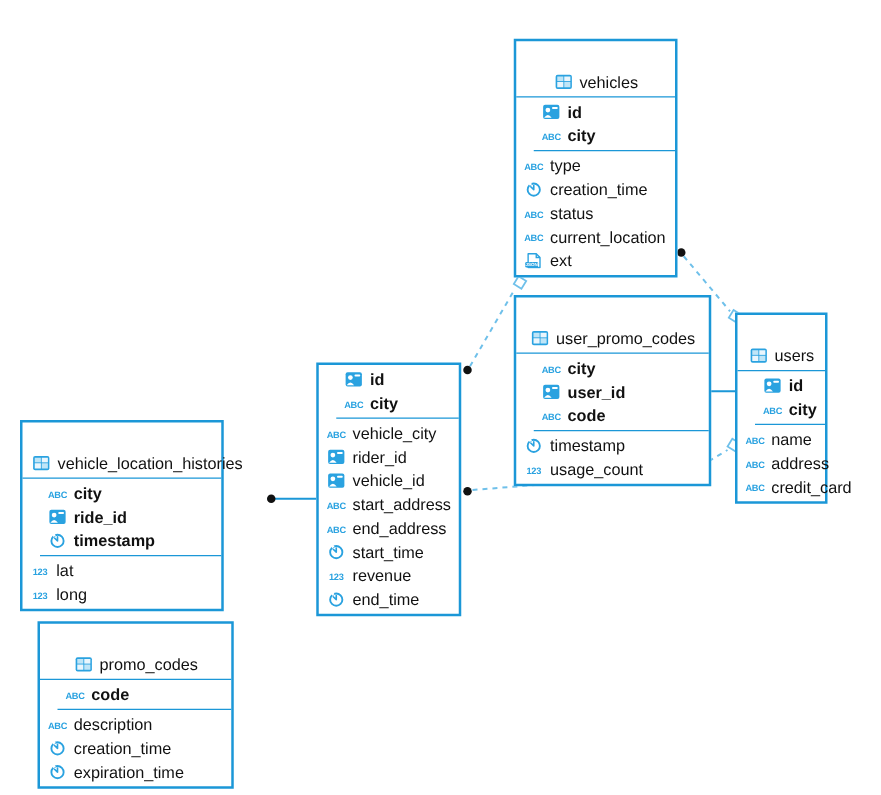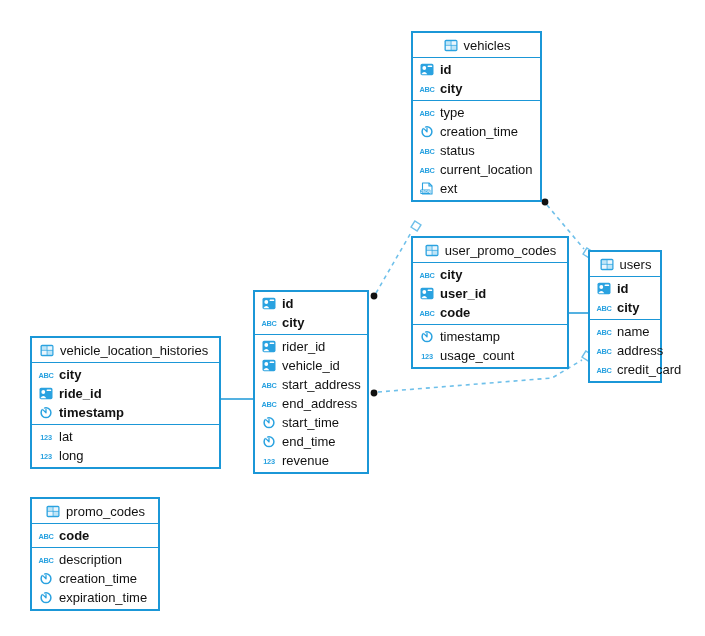--- a/index.html
+++ b/index.html
@@ -14,25 +14,25 @@
     font-family:"Liberation Sans","DejaVu Sans",sans-serif;color:var(--ink);
     overflow:hidden;
   }
   #canvas{position:absolute;inset:0;}
   .table{
     position:absolute;background:#fff;border:2px solid var(--blue);
     font-size:13px;line-height:19px;box-sizing:border-box;
   }
   .thead{
     height:24px;display:flex;align-items:center;justify-content:center;gap:5px;
-    border-bottom:1.5px solid var(--blue);white-space:nowrap;
+    border-bottom:1.5px solid var(--blue);white-space:nowrap;margin-top:20px;
   }
   .thead .ttl{font-weight:400;}
   .sect{padding:2px 0;}
-  .sect.primary{border-bottom:1.5px solid var(--blue);}
+  .sect.primary{border-bottom:1.5px solid var(--blue);margin-left:14px;}
   .row{display:flex;align-items:center;gap:5px;height:19px;padding:0 6px;white-space:nowrap;}
   .primary .cname{font-weight:700;}
   .ic{width:16px;height:13px;flex:0 0 auto;display:block;}
   svg text{font-family:"Liberation Sans","DejaVu Sans",sans-serif;}
   #wires{position:absolute;inset:0;pointer-events:none;}
   .sline{stroke:var(--blue);stroke-width:1.5;fill:none;}
   .dline{stroke:var(--dash);stroke-width:1.6;fill:none;stroke-dasharray:4 4;}
   .dot{fill:#111;}
   .sq{fill:#fff;stroke:var(--dash);stroke-width:1.4;}
 </style>
@@ -249,20 +249,26 @@
       <div class="row">
           <svg class="ic">
             <use href="#sym-abc"></use>
           </svg>
           <span class="cname">city</span>
         </div>
     </div>
     <div class="sect">
       <div class="row">
           <svg class="ic">
+            <use href="#sym-abc"></use>
+          </svg>
+          <span class="cname">vehicle_city</span>
+        </div>
+      <div class="row">
+          <svg class="ic">
             <use href="#sym-person"></use>
           </svg>
           <span class="cname">rider_id</span>
         </div>
       <div class="row">
           <svg class="ic">
             <use href="#sym-person"></use>
           </svg>
           <span class="cname">vehicle_id</span>
         </div>
@@ -279,77 +285,77 @@
           <span class="cname">end_address</span>
         </div>
       <div class="row">
           <svg class="ic">
             <use href="#sym-clock"></use>
           </svg>
           <span class="cname">start_time</span>
         </div>
       <div class="row">
           <svg class="ic">
+            <use href="#sym-123"></use>
+          </svg>
+          <span class="cname">revenue</span>
+        </div>
+      <div class="row">
+          <svg class="ic">
             <use href="#sym-clock"></use>
           </svg>
           <span class="cname">end_time</span>
         </div>
+    </div>
+  </div>
+
+  <div class="table" style="left:16px;top:336px;width:163px">
+    <div class="thead" style="justify-content:flex-start;padding-left:7px">
+      <svg class="ic">
+          <use href="#sym-table"></use>
+        </svg>
+      <span class="ttl">vehicle_location_histories</span>
+    </div>
+    <div class="sect primary">
+      <div class="row">
+          <svg class="ic">
+            <use href="#sym-abc"></use>
+          </svg>
+          <span class="cname">city</span>
+        </div>
+      <div class="row">
+          <svg class="ic">
+            <use href="#sym-person"></use>
+          </svg>
+          <span class="cname">ride_id</span>
+        </div>
+      <div class="row">
+          <svg class="ic">
+            <use href="#sym-clock"></use>
+          </svg>
+          <span class="cname">timestamp</span>
+        </div>
+    </div>
+    <div class="sect">
       <div class="row">
           <svg class="ic">
             <use href="#sym-123"></use>
           </svg>
-          <span class="cname">revenue</span>
-        </div>
-    </div>
-  </div>
-
-  <div class="table" style="left:30px;top:336px;width:191px">
-    <div class="thead" style="justify-content:flex-start;padding-left:7px">
-      <svg class="ic">
-          <use href="#sym-table"></use>
-        </svg>
-      <span class="ttl">vehicle_location_histories</span>
-    </div>
-    <div class="sect primary">
-      <div class="row">
-          <svg class="ic">
-            <use href="#sym-abc"></use>
-          </svg>
-          <span class="cname">city</span>
-        </div>
-      <div class="row">
-          <svg class="ic">
-            <use href="#sym-person"></use>
-          </svg>
-          <span class="cname">ride_id</span>
-        </div>
-      <div class="row">
-          <svg class="ic">
-            <use href="#sym-clock"></use>
-          </svg>
-          <span class="cname">timestamp</span>
-        </div>
-    </div>
-    <div class="sect">
+          <span class="cname">lat</span>
+        </div>
       <div class="row">
           <svg class="ic">
             <use href="#sym-123"></use>
           </svg>
-          <span class="cname">lat</span>
-        </div>
-      <div class="row">
-          <svg class="ic">
-            <use href="#sym-123"></use>
-          </svg>
           <span class="cname">long</span>
         </div>
     </div>
   </div>
 
-  <div class="table" style="left:30px;top:497px;width:130px">
+  <div class="table" style="left:30px;top:497px;width:157px">
     <div class="thead">
       <svg class="ic">
           <use href="#sym-table"></use>
         </svg>
       <span class="ttl">promo_codes</span>
     </div>
     <div class="sect primary">
       <div class="row">
           <svg class="ic">
             <use href="#sym-abc"></use>

